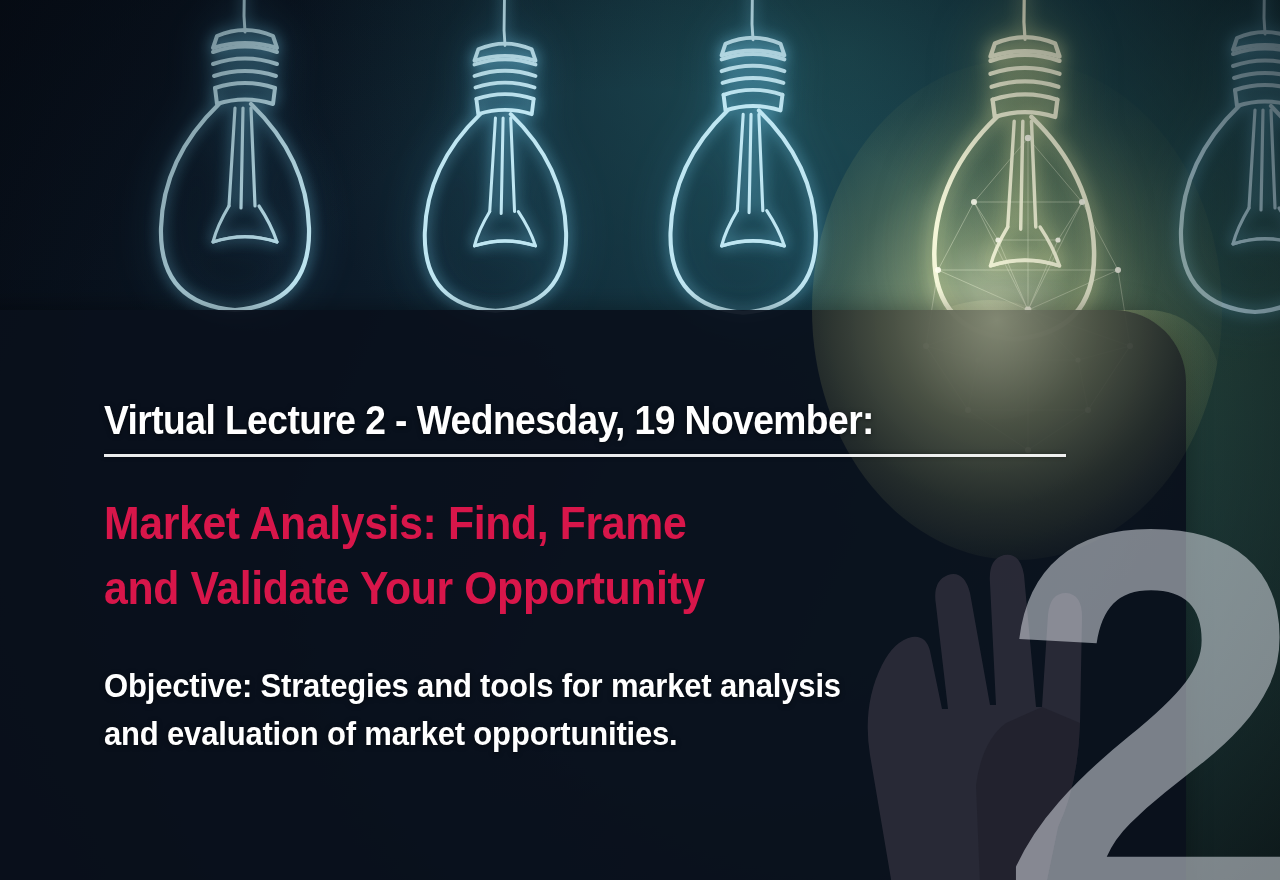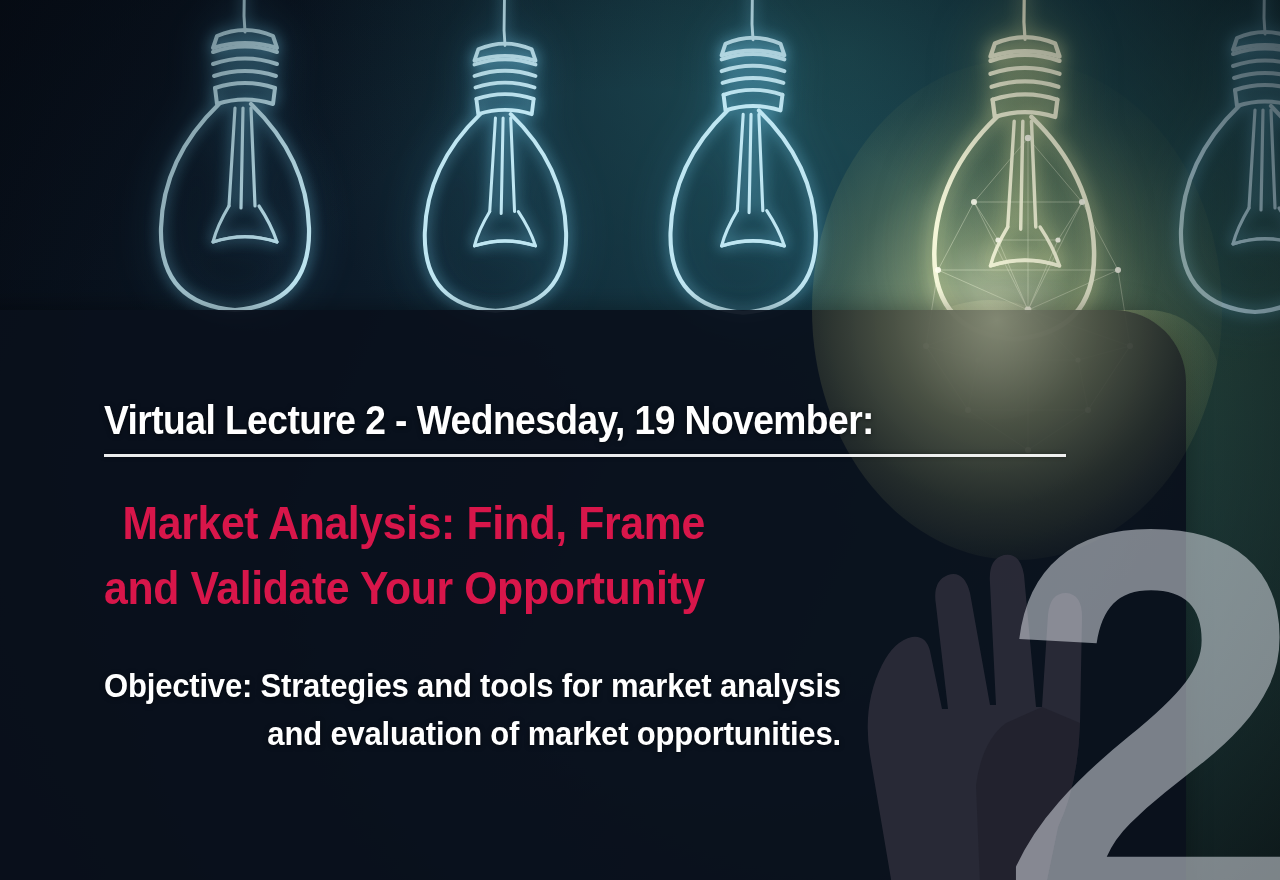--- a/index.html
+++ b/index.html
@@ -128,21 +128,21 @@
     width: 410px; height: 500px;
     border-radius: 50%;
     background: radial-gradient(circle at 45% 52%,
         rgba(235,240,190,0.50) 0%,
         rgba(210,216,150,0.30) 30%,
         rgba(170,178,110,0.15) 54%,
         rgba(130,140,85,0) 76%);
   }
 
   
-  .content { position: absolute; left: 0; top: 0; width: 1280px; height: 880px; text-align: right; }
+  .content { position: absolute; left: 0; top: 0; width: 1280px; height: 880px; }
 
   .kicker {
     position: absolute;
     left: 104px;
     top: 398px;
     font-size: 40px;
     font-weight: 700;
     color: #ffffff;
     letter-spacing: -0.6px;
     white-space: nowrap;

